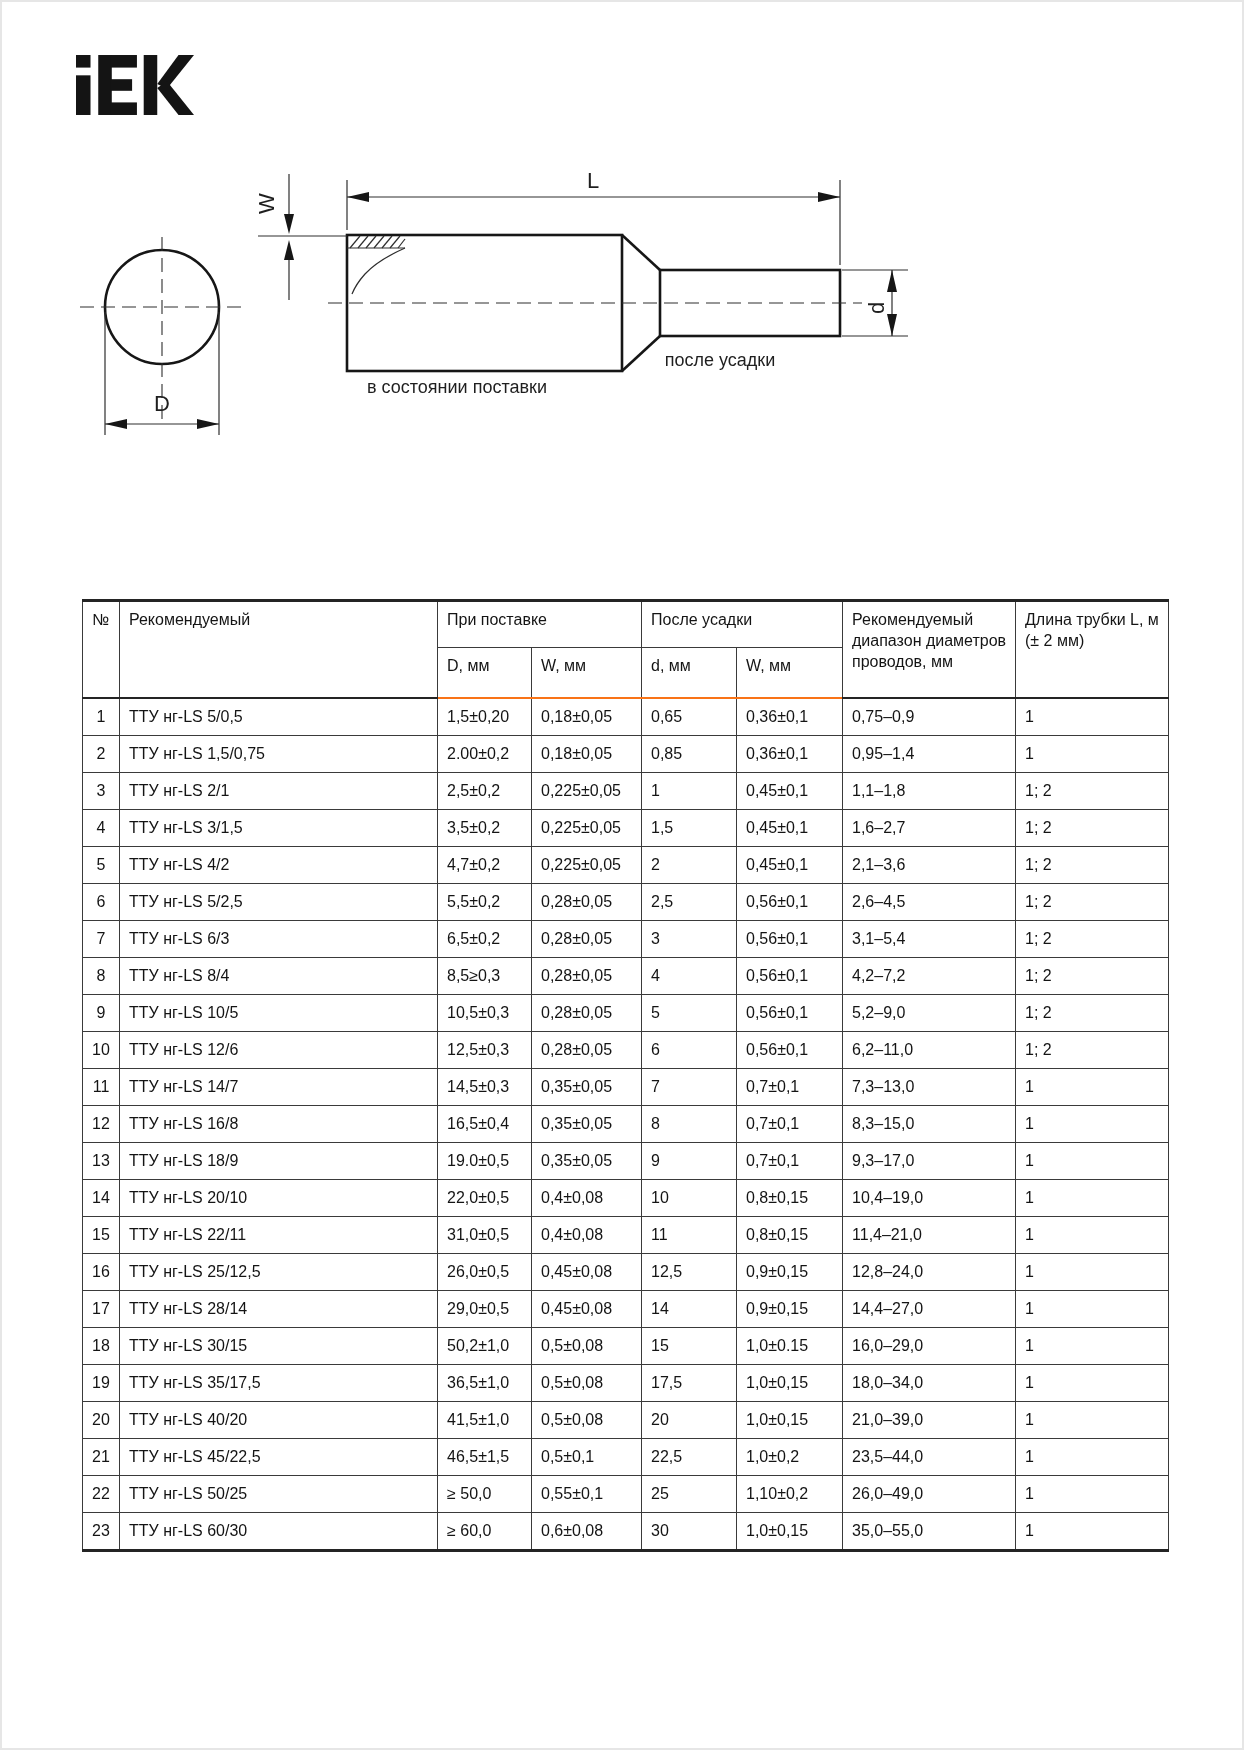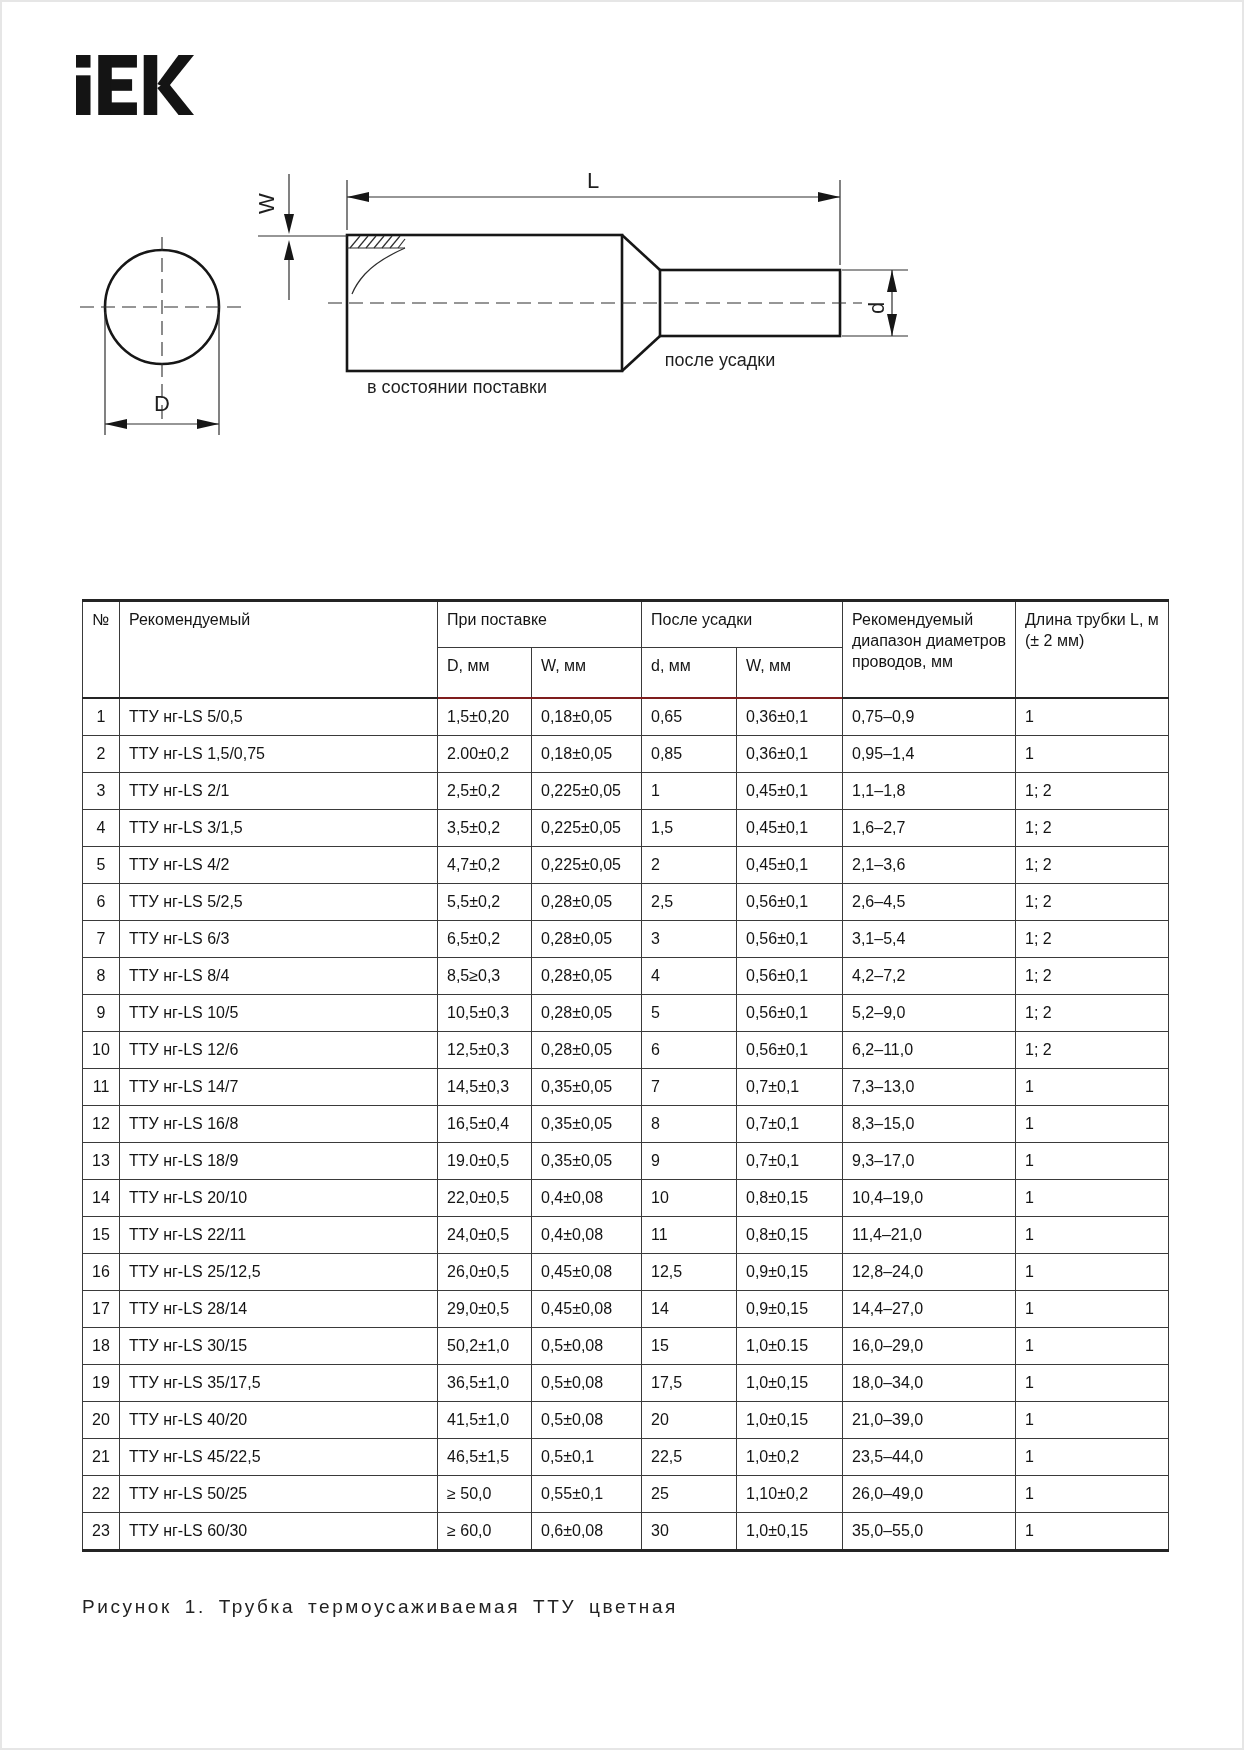--- a/index.html
+++ b/index.html
@@ -46,21 +46,21 @@
     color: #141414;
   }
   table.spec thead th {
     text-align: left;
     vertical-align: top;
     padding: 7px 8px 2px 9px;
     line-height: 1.32;
   }
   table.spec thead tr.h1 th { height: 36px; }
   table.spec thead tr.h2 th { height: 40px; }
-  table.spec thead tr.h2 th { border-bottom: 2px solid #7f1d1d; }
+  table.spec thead tr.h2 th { border-bottom: 2px solid #f97316; }
   table.spec thead th[rowspan] { border-bottom: 2px solid #242424; }
   table.spec tbody td {
     height: 36px;
     padding: 0 6px 0 9px;
     vertical-align: middle;
     white-space: nowrap;
   }
   table.spec tbody td.c-num { text-align: center; padding: 0 2px; }
 
   
@@ -315,21 +315,21 @@
           <td>22,0±0,5</td>
           <td>0,4±0,08</td>
           <td>10</td>
           <td>0,8±0,15</td>
           <td>10,4–19,0</td>
           <td>1</td>
         </tr>
         <tr>
           <td class="c-num">15</td>
           <td>ТТУ нг-LS 22/11</td>
-          <td>24,0±0,5</td>
+          <td>31,0±0,5</td>
           <td>0,4±0,08</td>
           <td>11</td>
           <td>0,8±0,15</td>
           <td>11,4–21,0</td>
           <td>1</td>
         </tr>
         <tr>
           <td class="c-num">16</td>
           <td>ТТУ нг-LS 25/12,5</td>
           <td>26,0±0,5</td>
@@ -405,15 +405,14 @@
           <td>≥ 60,0</td>
           <td>0,6±0,08</td>
           <td>30</td>
           <td>1,0±0,15</td>
           <td>35,0–55,0</td>
           <td>1</td>
         </tr>
       </tbody>
   </table>
 
-  <div class="caption">Рисунок 1. Трубка термоусаживаемая ТТУ цветная</div>
 
 </div>
 
 </body></html>

